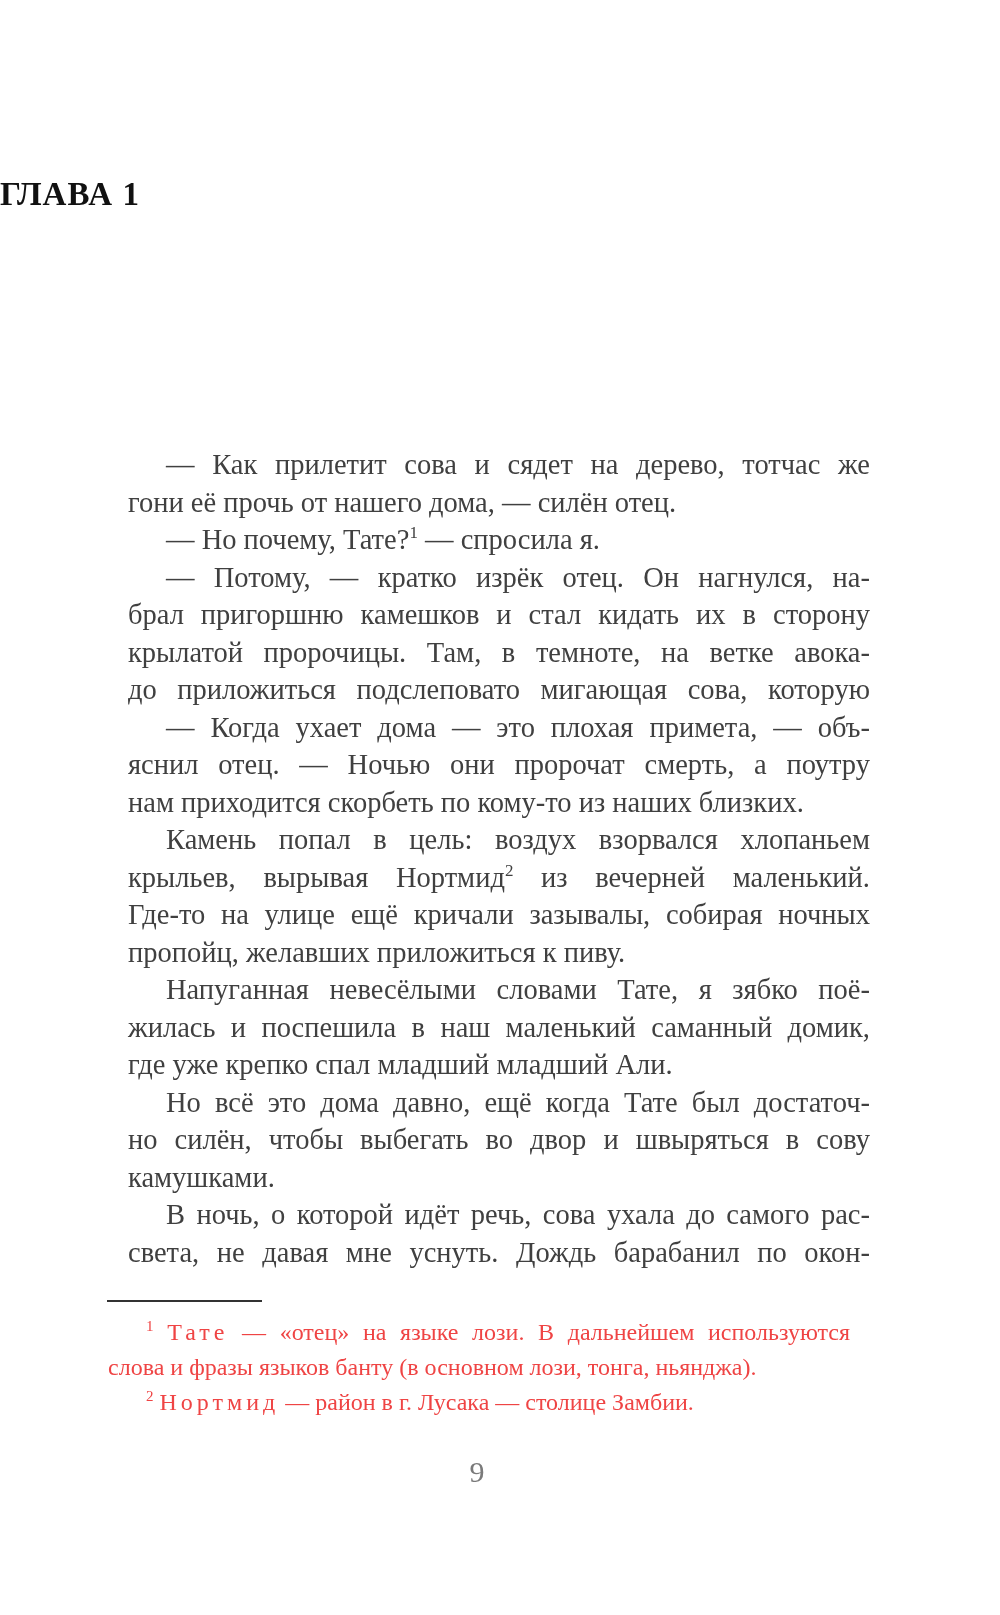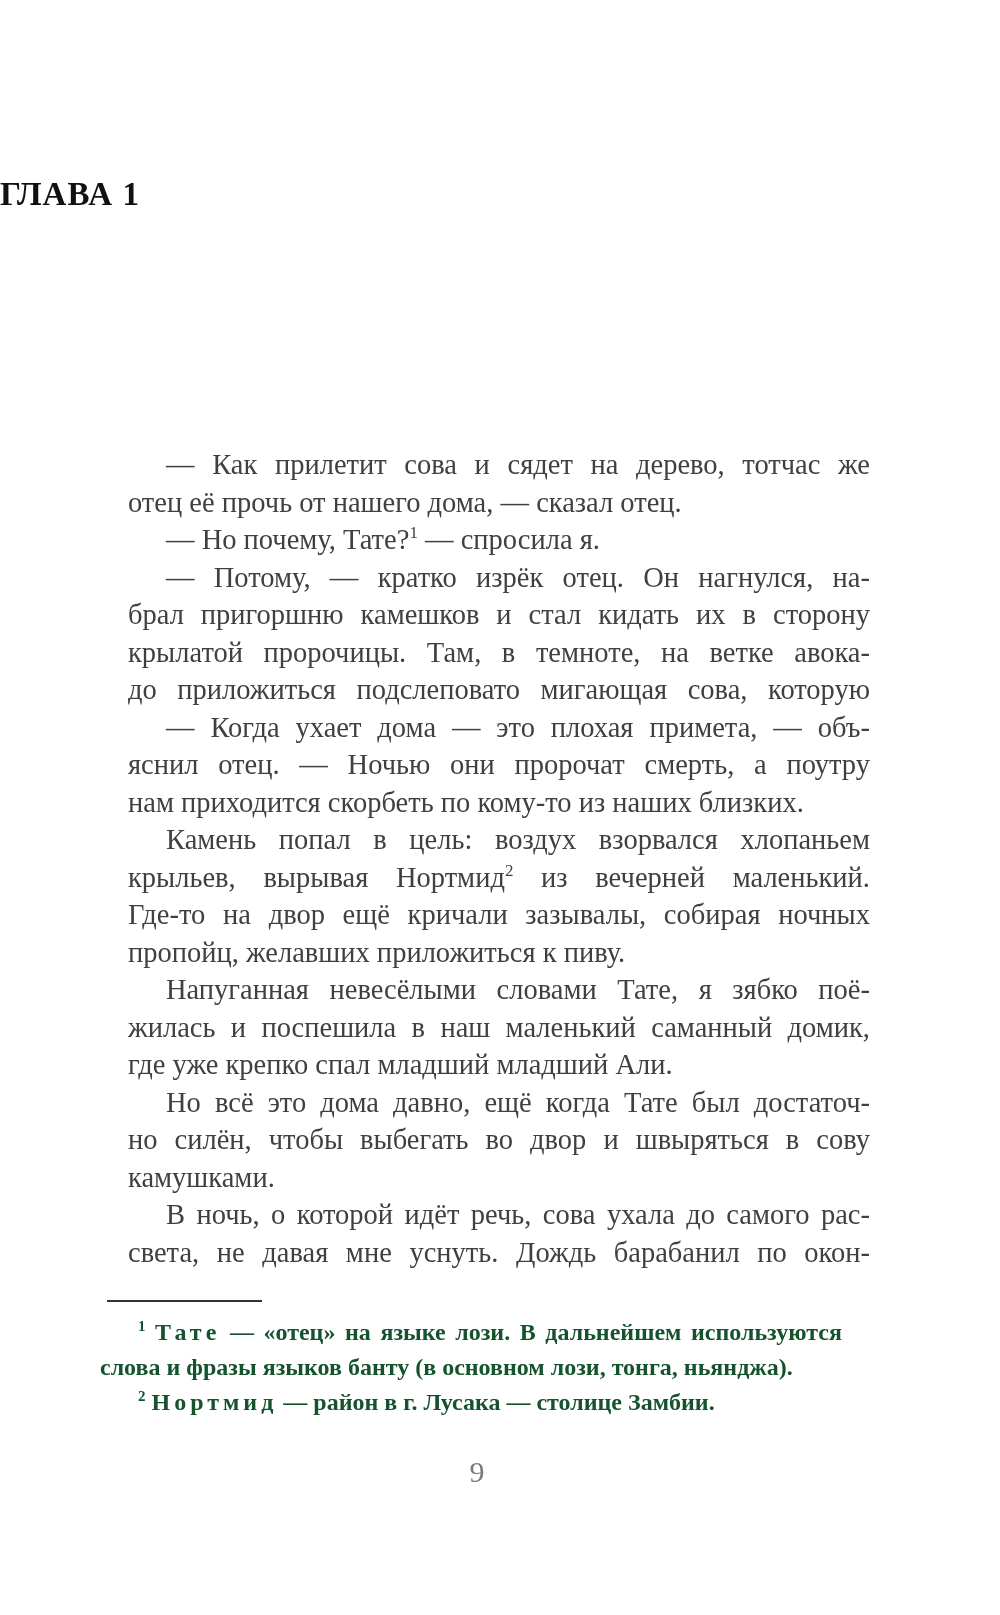--- a/index.html
+++ b/index.html
@@ -62,27 +62,26 @@
     .footnote-rule {
       position: absolute;
       left: 107px;
       top: 1300px;
       width: 155px;
       height: 0;
       border-top: 2px solid #333;
     }
     .footnotes {
       position: absolute;
-      left: 100px;
+      left: 108px;
       top: 1315px;
       width: 742px;
       font-size: 24px;
       line-height: 35px;
-      color: #14532d;
-      font-weight: bold;
+      color: #ef4444;
     }
     .fn-line {
       display: block;
       white-space: nowrap;
       text-align: justify;
       text-align-last: justify;
     }
     .fn-line.last {
       text-align-last: left;
     }
@@ -108,32 +107,32 @@
   </style>
 </head>
 <body>
 
 <div class="page">
 
   <div class="chapter-title">ГЛАВА 1</div>
 
   <div class="body-text">
     <span class="line indent"><span>— Как прилетит сова и сядет на дерево, тотчас же</span></span>
-    <span class="line last"><span>отец её прочь от нашего дома, — сказал отец.</span></span>
+    <span class="line last"><span>гони её прочь от нашего дома, — силён отец.</span></span>
     <span class="line indent last"><span>— Но почему, Тате?</span><sup>1</sup><span> — спросила я.</span></span>
     <span class="line indent"><span>— Потому, — кратко изрёк отец. Он нагнулся, на-</span></span>
     <span class="line"><span>брал пригоршню камешков и стал кидать их в сторону</span></span>
     <span class="line"><span>крылатой пророчицы. Там, в темноте, на ветке авока-</span></span>
     <span class="line"><span>до приложиться подслеповато мигающая сова, которую</span></span>
     <span class="line indent"><span>— Когда ухает дома — это плохая примета, — объ-</span></span>
     <span class="line"><span>яснил отец. — Ночью они пророчат смерть, а поутру</span></span>
     <span class="line last"><span>нам приходится скорбеть по кому-то из наших близких.</span></span>
     <span class="line indent"><span>Камень попал в цель: воздух взорвался хлопаньем</span></span>
     <span class="line"><span>крыльев, вырывая Нортмид</span><sup>2</sup><span> из вечерней маленький.</span></span>
-    <span class="line"><span>Где-то на двор ещё кричали зазывалы, собирая ночных</span></span>
+    <span class="line"><span>Где-то на улице ещё кричали зазывалы, собирая ночных</span></span>
     <span class="line last"><span>пропойц, желавших приложиться к пиву.</span></span>
     <span class="line indent"><span>Напуганная невесёлыми словами Тате, я зябко поё-</span></span>
     <span class="line"><span>жилась и поспешила в наш маленький саманный домик,</span></span>
     <span class="line last"><span>где уже крепко спал младший младший Али.</span></span>
     <span class="line indent"><span>Но всё это дома давно, ещё когда Тате был достаточ-</span></span>
     <span class="line"><span>но силён, чтобы выбегать во двор и швыряться в сову</span></span>
     <span class="line last"><span>камушками.</span></span>
     <span class="line indent"><span>В ночь, о которой идёт речь, сова ухала до самого рас-</span></span>
     <span class="line"><span>света, не давая мне уснуть. Дождь барабанил по окон-</span></span>
   </div>

